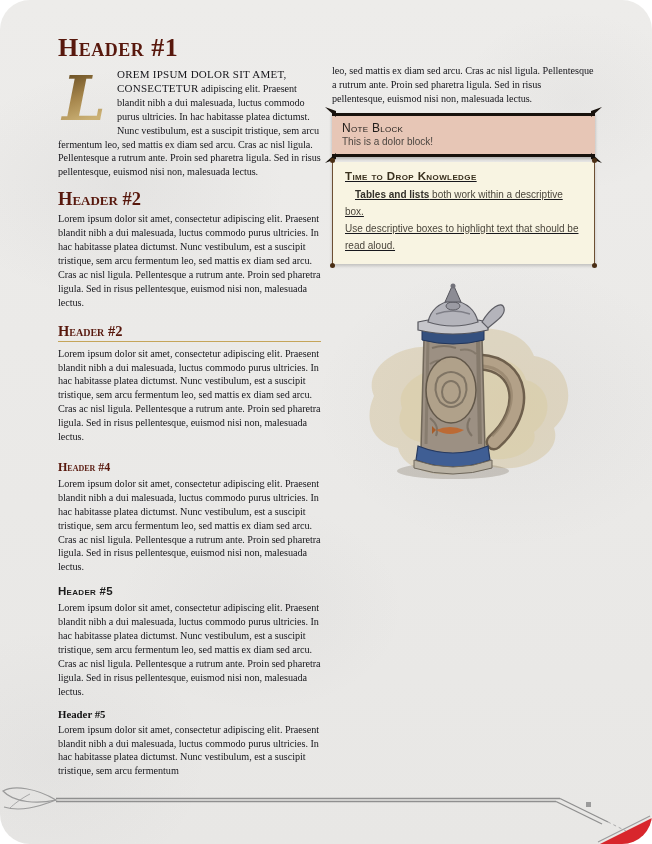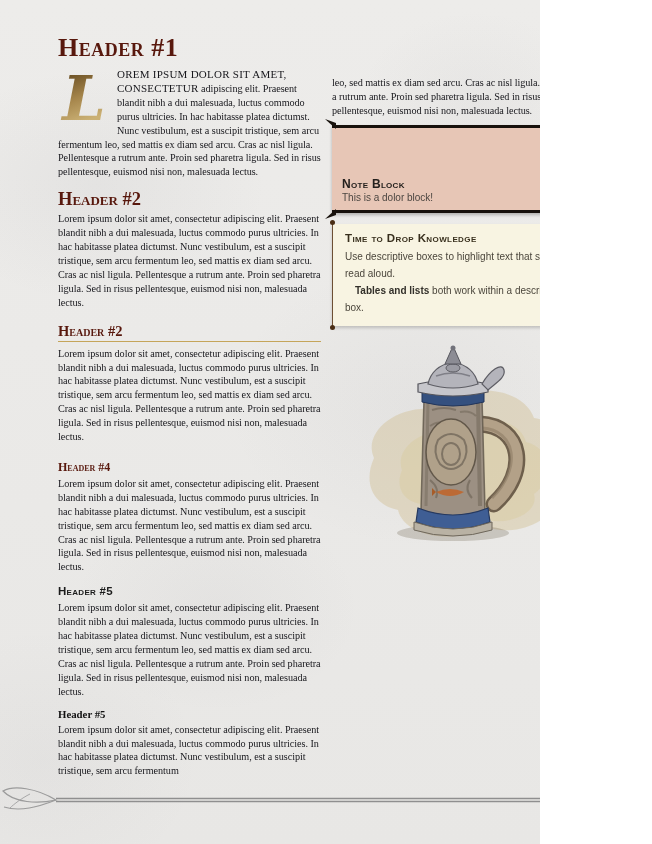--- a/index.html
+++ b/index.html
@@ -1,31 +1,32 @@
 <!DOCTYPE html>
 <html><head>
 <meta charset="utf-8">
 <style>
   html,body { margin:0; padding:0; }
   .page {
-    position:relative; width:540px; height:844px; overflow:hidden;
+    position:relative; width:652px; height:844px; overflow:hidden;
     background-color:#ebeae8;
     background-image:
       radial-gradient(ellipse 260px 180px at 18% 22%, rgba(120,120,128,0.07), transparent 65%),
       radial-gradient(ellipse 300px 220px at 78% 48%, rgba(110,110,118,0.06), transparent 65%),
       radial-gradient(ellipse 220px 160px at 40% 72%, rgba(130,130,138,0.06), transparent 65%),
       radial-gradient(ellipse 180px 140px at 88% 12%, rgba(120,120,128,0.05), transparent 65%),
       radial-gradient(ellipse 240px 200px at 8% 90%, rgba(120,120,128,0.05), transparent 65%),
       linear-gradient(#edecea, #e8e7e5);
     font-family:"Liberation Serif", serif;
     color:#17171c;
+    border-radius:30px;
   }
   .col { position:absolute; width:263px; }
   .col-left  { left:58px;  top:34px; }
-  .col-right { left:332px; top:76px; }
+  .col-right { left:332px; top:64px; }
 
   p.body { font-size:10.2px; line-height:13.9px; margin:0 0 3px 0; letter-spacing:-0.05px; }
 
   h1,h2,h3,h4 { font-family:"Liberation Serif", serif; color:#58180d; font-variant:small-caps; font-weight:700; margin:0; }
   h1 { font-size:26px; line-height:28px; margin:0 0 6px 0; letter-spacing:0.5px; }
   h2 { font-size:18.5px; line-height:22px; margin:9px 0 2px 0; }
   h3 { font-size:14.5px; line-height:18px; margin:12px 0 5px 0; border-bottom:1.5px solid #c5a55a; padding-bottom:1px; }
   h4 { font-size:12px; line-height:15px; margin:16px 0 2px 0; }
   h5 { font-family:"Liberation Sans", sans-serif; font-variant:small-caps; font-weight:700;
        font-size:11.5px; line-height:14px; color:#1b1b1b; margin:10px 0 3px 0; letter-spacing:0.3px; }
@@ -40,35 +41,36 @@
     -webkit-background-clip:text; background-clip:text; color:transparent;
   }
   .lead-caps { text-transform:uppercase; font-size:11px; letter-spacing:0.25px;font-family:Liberation Serif, serif; }
 
   
   .note {
     position:relative; margin:7px 0 0 0; padding:5px 10px 7px 10px;
     background:#e7c6b6; border-top:3px solid #17110c; border-bottom:3px solid #17110c;
     box-shadow:0 2px 3px rgba(0,0,0,0.25);
   }
-  .note-title { font-family:"Liberation Sans", sans-serif; font-variant:small-caps; font-weight:700;
-                font-size:12px; color:#24201d; margin-bottom:1px; letter-spacing:0.3px;margin-top:44px; }
+  .note-title { font-family:"Liberation Sans", sans-serif; font-variant:small-caps; font-weight:400;
+                font-size:12px; color:#24201d; margin-bottom:1px; letter-spacing:0.3px; }
   .note-body  { font-family:"Liberation Sans", sans-serif; font-size:10px; color:#4c4641; }
   .nc { position:absolute; width:11px; height:10px; }
   .nc polygon { fill:#17110c; }
   .nc.tl { top:-9px;   left:-7px; }
   .nc.tr { top:-9px;   right:-7px; }
   .nc.bl { bottom:-9px; left:-7px; }
   .nc.br { bottom:-9px; right:-7px; }
 
   
   .descbox {
-    position:relative; margin:11px 0 0 0; padding:8px 12px 10px 12px;
+    position:relative; margin:5px 0 0 0; padding:8px 12px 10px 12px;
     background:#f8f4e2; border-left:1px solid #6d4f33; border-right:1px solid #6d4f33;
     box-shadow:0 2px 3px rgba(0,0,0,0.18);
+    text-decoration:underline;
   }
   .desc-title { font-family:"Liberation Sans", sans-serif; font-variant:small-caps; font-weight:700;
                 font-size:11.5px; color:#382f1d; letter-spacing:0.4px; margin-bottom:4px; }
   .desc-line  { font-family:"Liberation Sans", sans-serif; font-size:10px; line-height:17px; color:#4b463c; }
   .desc-line.indent { text-indent:10px; }
   .desc-line b { color:#33302a; }
   .dot { position:absolute; width:5px; height:5px; border-radius:50%; background:#4a2e14; }
   .dot.tl { top:-4px;    left:-3px; }
   .dot.tr { top:-4px;    right:-3px; }
   .dot.bl { bottom:-4px; left:-3px; }
@@ -125,22 +127,22 @@
       <div class="note-title">Note Block</div>
       <div class="note-body">This is a dolor block!</div>
     </div>
 
     <div class="descbox">
       <span class="dot tl"></span>
       <span class="dot tr"></span>
       <span class="dot bl"></span>
       <span class="dot br"></span>
       <div class="desc-title">Time to Drop Knowledge</div>
+      <div class="desc-line indent"><b>Tables and lists</b><span> both work within a descriptive box.</span></div>
       <div class="desc-line">Use descriptive boxes to highlight text that should be read aloud.</div>
-      <div class="desc-line indent"><b>Tables and lists</b><span> both work within a descriptive box.</span></div>
     </div>
 
     
     <svg class="art" viewBox="0 0 263 212">
 
       <path d="M42,118 C30,92 66,62 108,70 C126,42 190,44 202,78 C240,84 246,128 222,150
                C232,178 184,200 152,186 C122,206 72,196 66,170 C38,164 32,140 42,118 Z" fill="#cdb882" opacity="0.36"></path>
       <path d="M70,130 C62,108 92,86 122,92 C140,72 188,76 194,102 C220,108 222,140 202,154
                C208,174 172,188 150,178 C128,192 92,184 88,164 C68,160 64,144 70,130 Z" fill="#d8c68f" opacity="0.30"></path>
 

